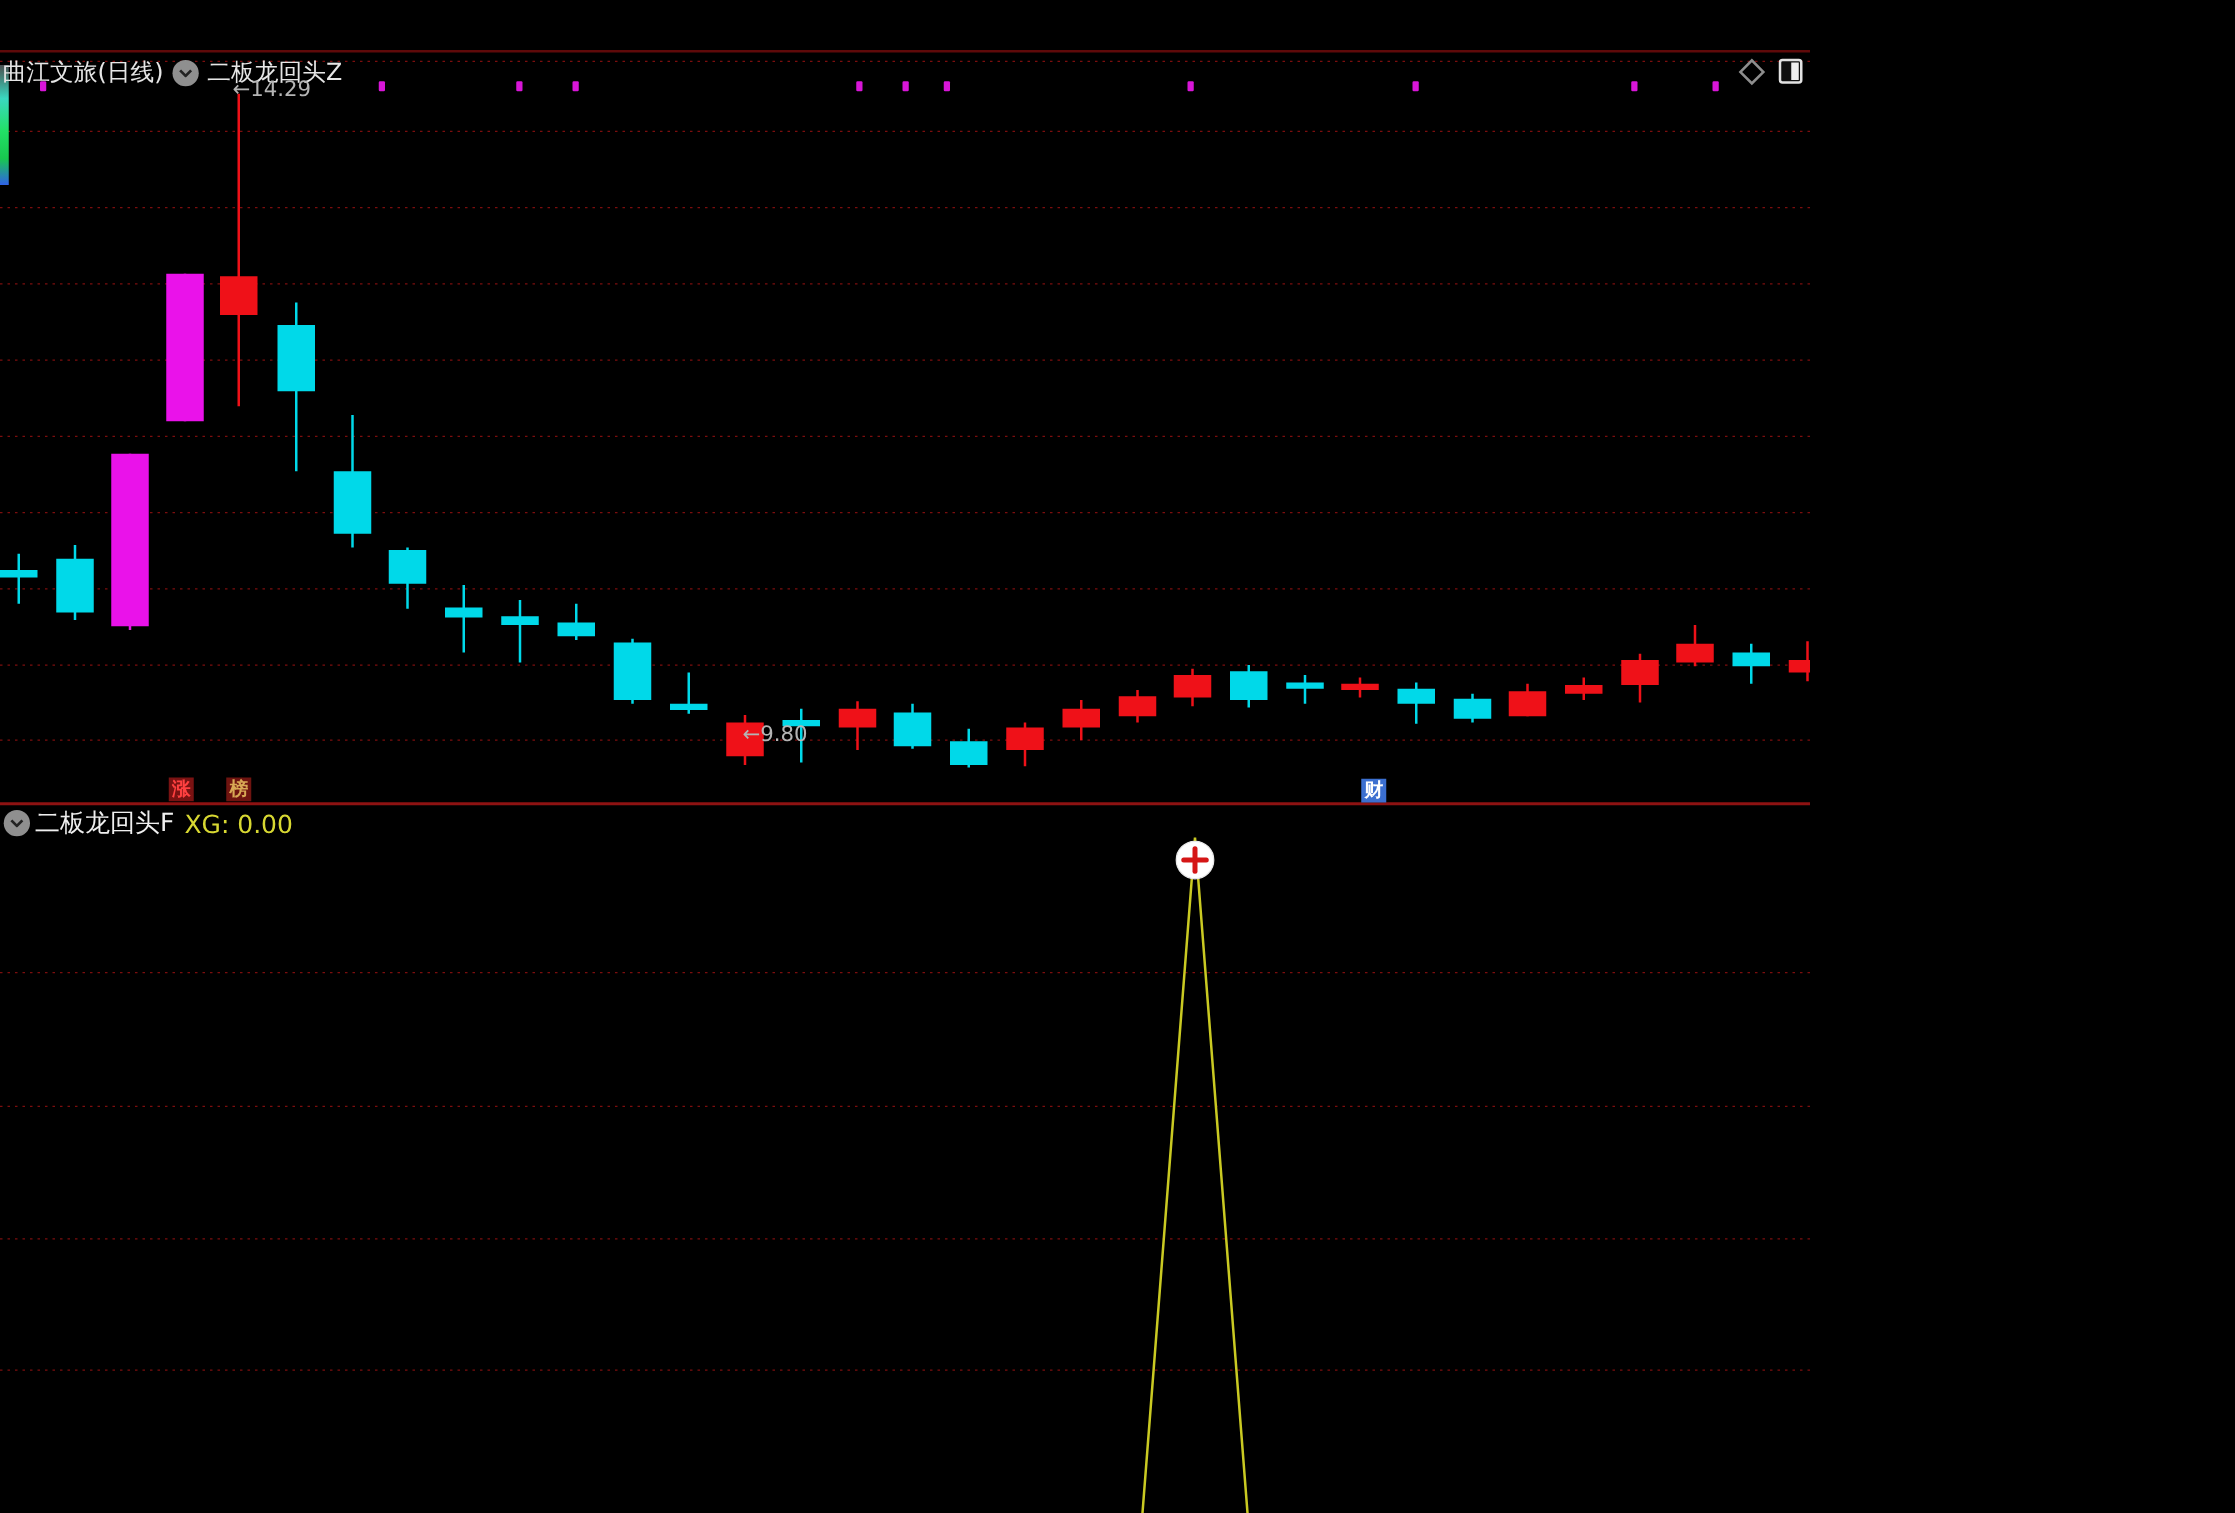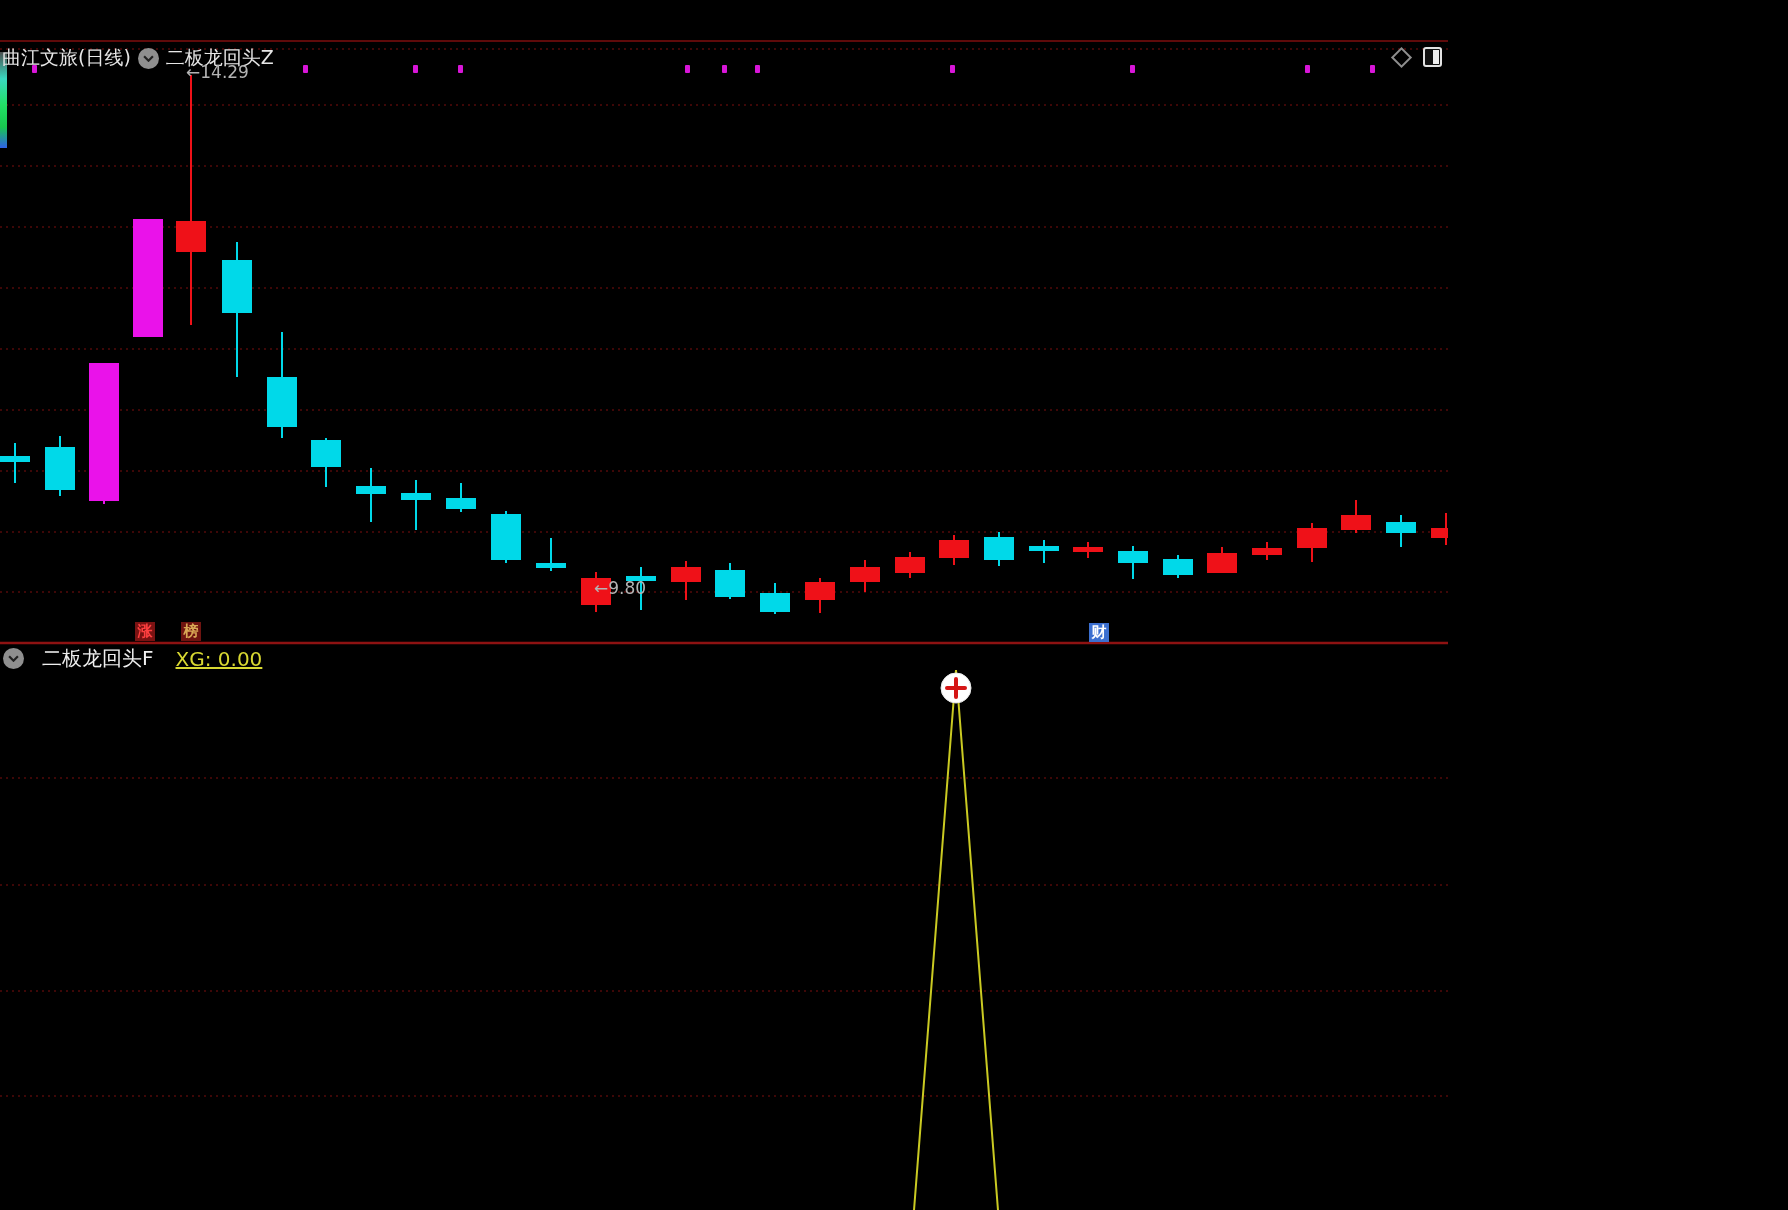--- a/index.html
+++ b/index.html
@@ -23,23 +23,23 @@
   
   .anno{color:#b4b4b4;font-size:17px;}
   #anno-high{left:186px;top:22px;}
   #anno-low{left:594px;top:538px;}
   
   .watermark{left:658px;top:585px;color:#ea0f13;font-size:33px;font-weight:bold;letter-spacing:1px;z-index:3;}
   
   .badge{position:absolute;width:20px;height:19px;line-height:19px;text-align:center;
          font-size:15px;font-weight:bold;z-index:4;}
   
-  .sub-label{left:3px;top:605px;display:flex;align-items:center;gap:18px;font-size:20px;z-index:5;}
+  .sub-label{left:3px;top:605px;display:flex;align-items:center;gap:4px;font-size:20px;z-index:5;}
   .sub-label .ind-name{color:#efefef;}
-  .sub-label .ind-value{margin-left:4px;text-decoration:underline;}
+  .sub-label .ind-value{margin-left:4px;}
 </style>
 </head>
 <body>
 
 <div id="screen">
 
   <svg id="chart-canvas" width="1788" height="1210">
       <line x1="0" y1="1" x2="1788" y2="1" stroke="#5f0a0a" stroke-width="2"></line>
       <line x1="0" y1="9" x2="1788" y2="9" stroke="#7c0e0e" stroke-width="1" stroke-dasharray="2 4"></line>
       <line x1="0" y1="65" x2="1788" y2="65" stroke="#7c0e0e" stroke-width="1" stroke-dasharray="2 4"></line>

